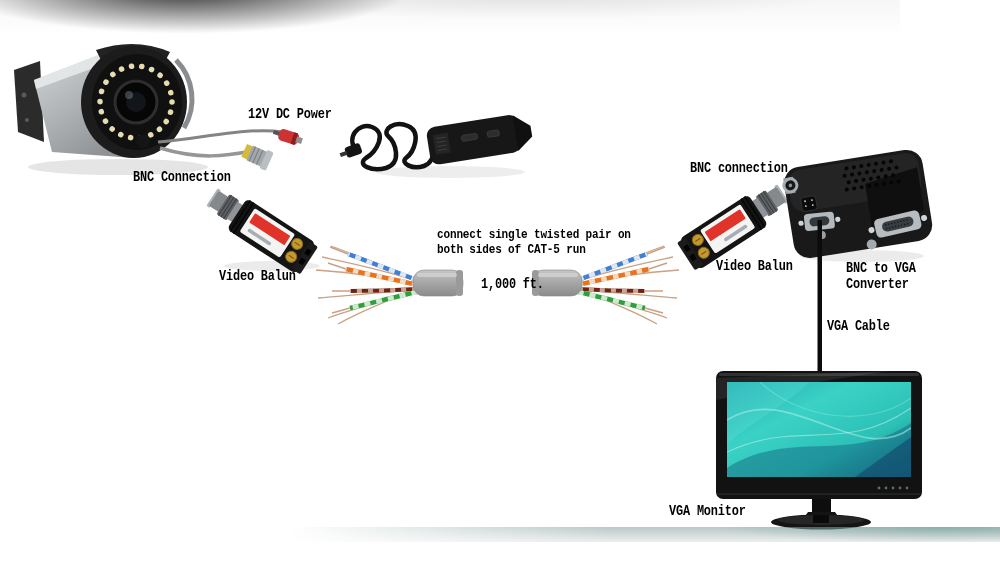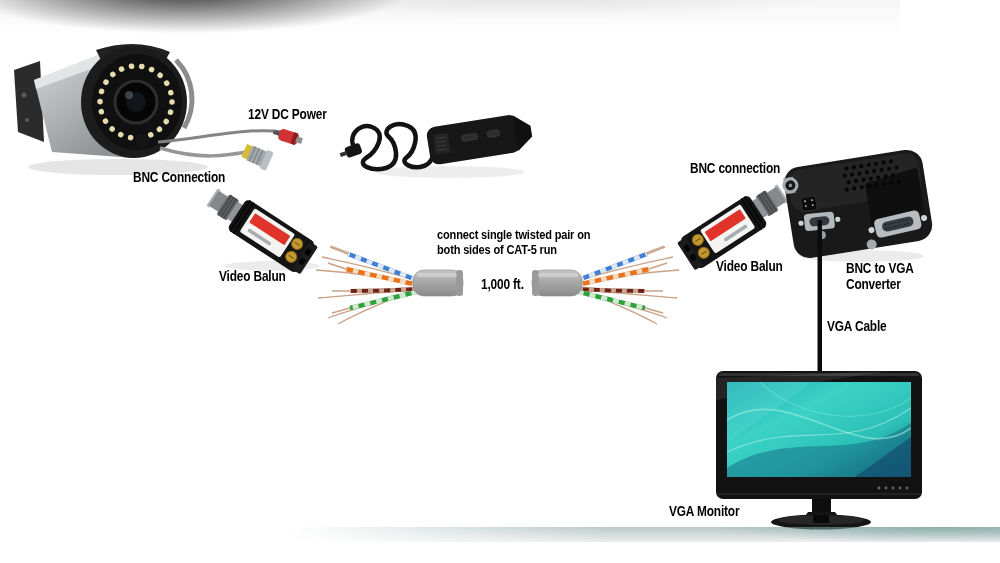--- a/index.html
+++ b/index.html
@@ -1,17 +1,17 @@
 <!DOCTYPE html>
 <html><head>
 <meta charset="utf-8">
 <style>
   html,body{margin:0;padding:0;background:#fff;}
   .canvas{position:relative;width:1000px;height:542px;background:#ffffff;overflow:hidden;
-          font-family:Liberation Sans, sans-serif;}
+          font-family:Liberation Mono, monospace;}
   .top-shadow{position:absolute;left:0;top:0;width:900px;height:42px;pointer-events:none;
     background:
       radial-gradient(ellipse 300px 58px at 185px -10px, rgba(35,35,35,0.92) 0%, rgba(90,90,90,0.5) 45%, rgba(255,255,255,0) 75%),
       radial-gradient(ellipse 470px 46px at 530px -12px, rgba(165,165,165,0.32) 0%, rgba(255,255,255,0) 70%),
       linear-gradient(to bottom, rgba(215,215,215,0.22), rgba(255,255,255,0) 85%);}
   .bottom-strip{position:absolute;left:290px;top:527px;width:710px;height:36px;pointer-events:none;
     background:
       linear-gradient(to right, rgba(255,255,255,1) 0%, rgba(255,255,255,0) 45%),
       radial-gradient(ellipse 320px 22px at 92% 0%, rgba(85,140,135,0.45), rgba(255,255,255,0) 72%),
       linear-gradient(to bottom, rgba(128,156,153,0.55) 0%, rgba(175,188,186,0.3) 38%, rgba(255,255,255,0) 92%);}

